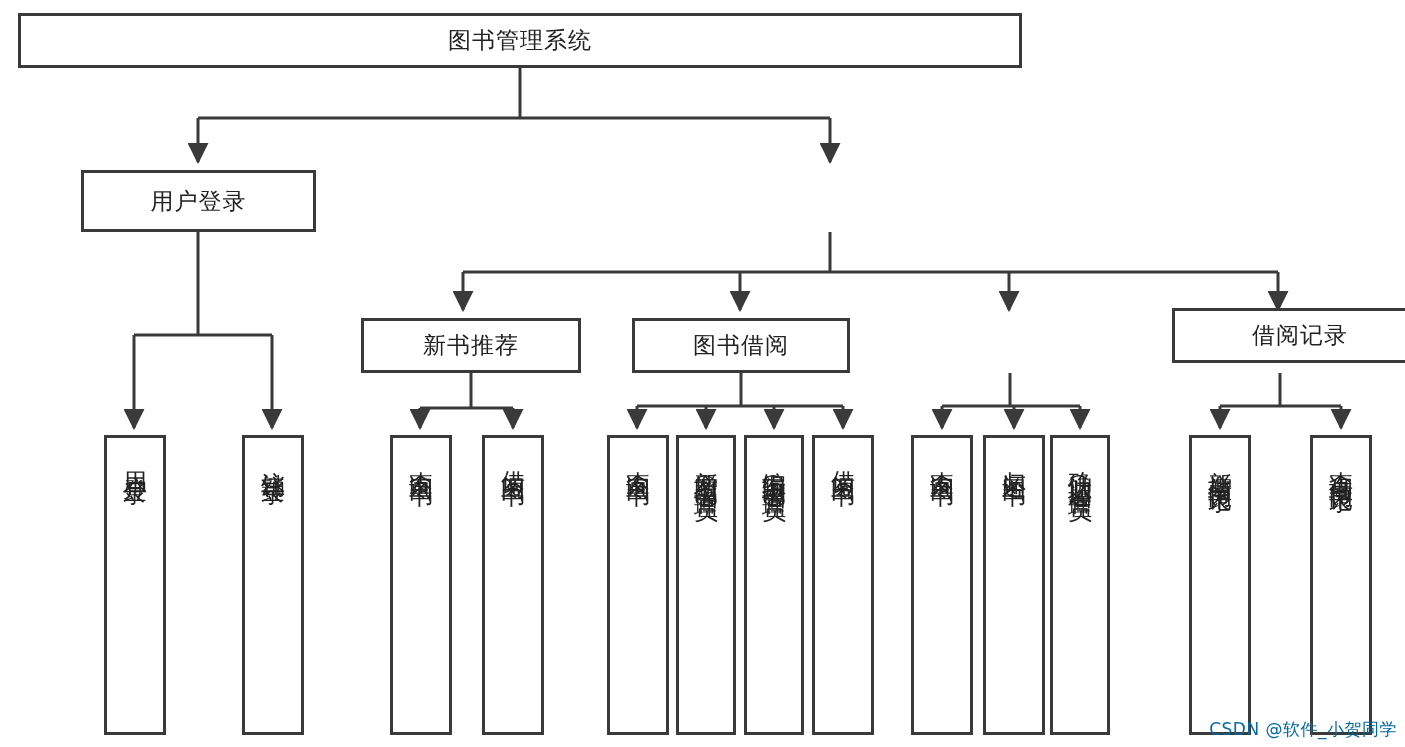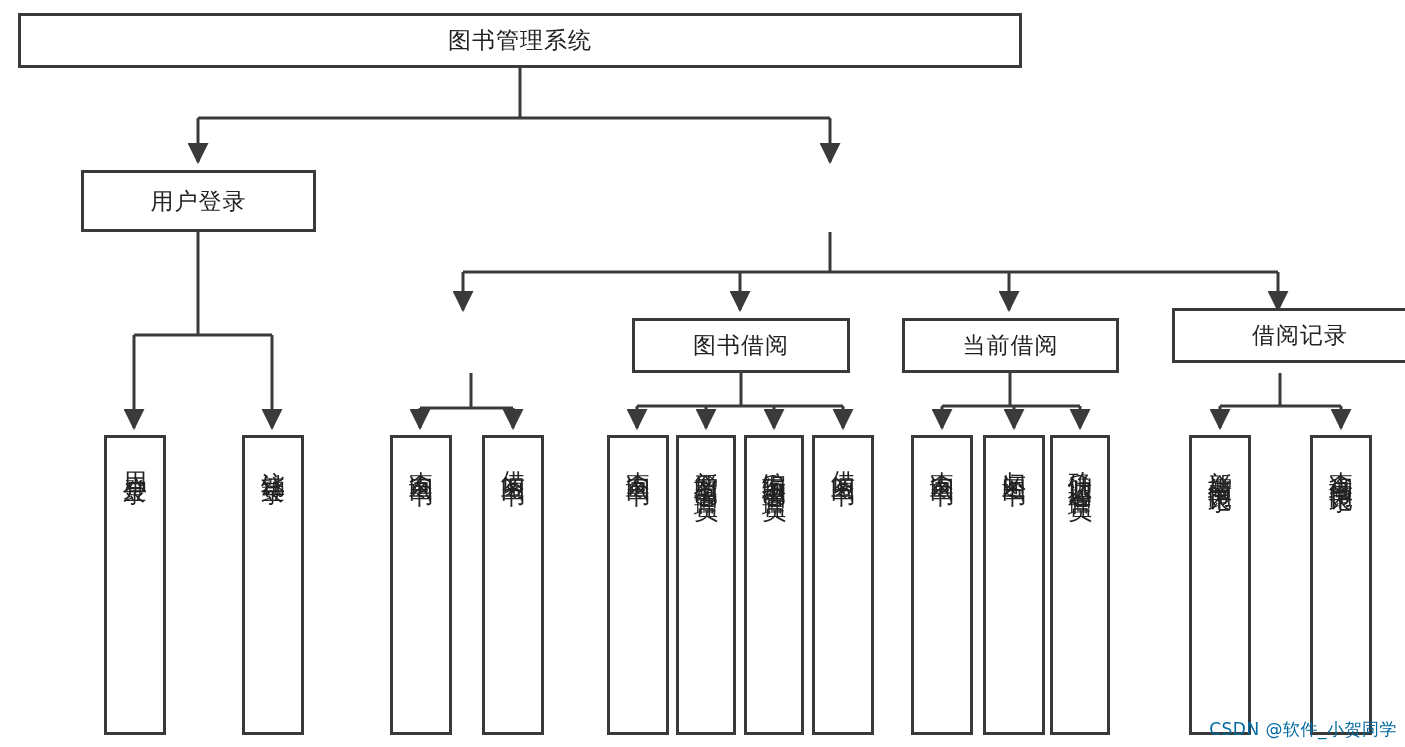--- a/index.html
+++ b/index.html
@@ -125,25 +125,25 @@
   </svg>
 
   <div class="node root" style="left:18px; top:13px; width:1004px; height:55px;">
     <span class="label">图书管理系统</span>
   </div>
 
   <div class="node lvl2" style="left:81px; top:170px; width:235px; height:62px;">
     <span class="label">用户登录</span>
   </div>
 
+  <div class="node lvl3" style="left:361px; top:318px; width:220px; height:55px;">
+    <span class="label">新书推荐</span>
+  </div>
   <div class="node lvl3" style="left:632px; top:318px; width:218px; height:55px;">
     <span class="label">图书借阅</span>
-  </div>
-  <div class="node lvl3" style="left:902px; top:318px; width:217px; height:55px;">
-    <span class="label">当前借阅</span>
   </div>
   <div class="node lvl3" style="left:1172px; top:308px; width:256px; height:55px;">
     <span class="label">借阅记录</span>
   </div>
 
   <div class="node vertical" style="left:104px; top:435px; width:62px; height:300px;">
     <span class="label">用户登录</span>
   </div>
   <div class="node vertical" style="left:242px; top:435px; width:62px; height:300px;">
     <span class="label">注销登录</span>

